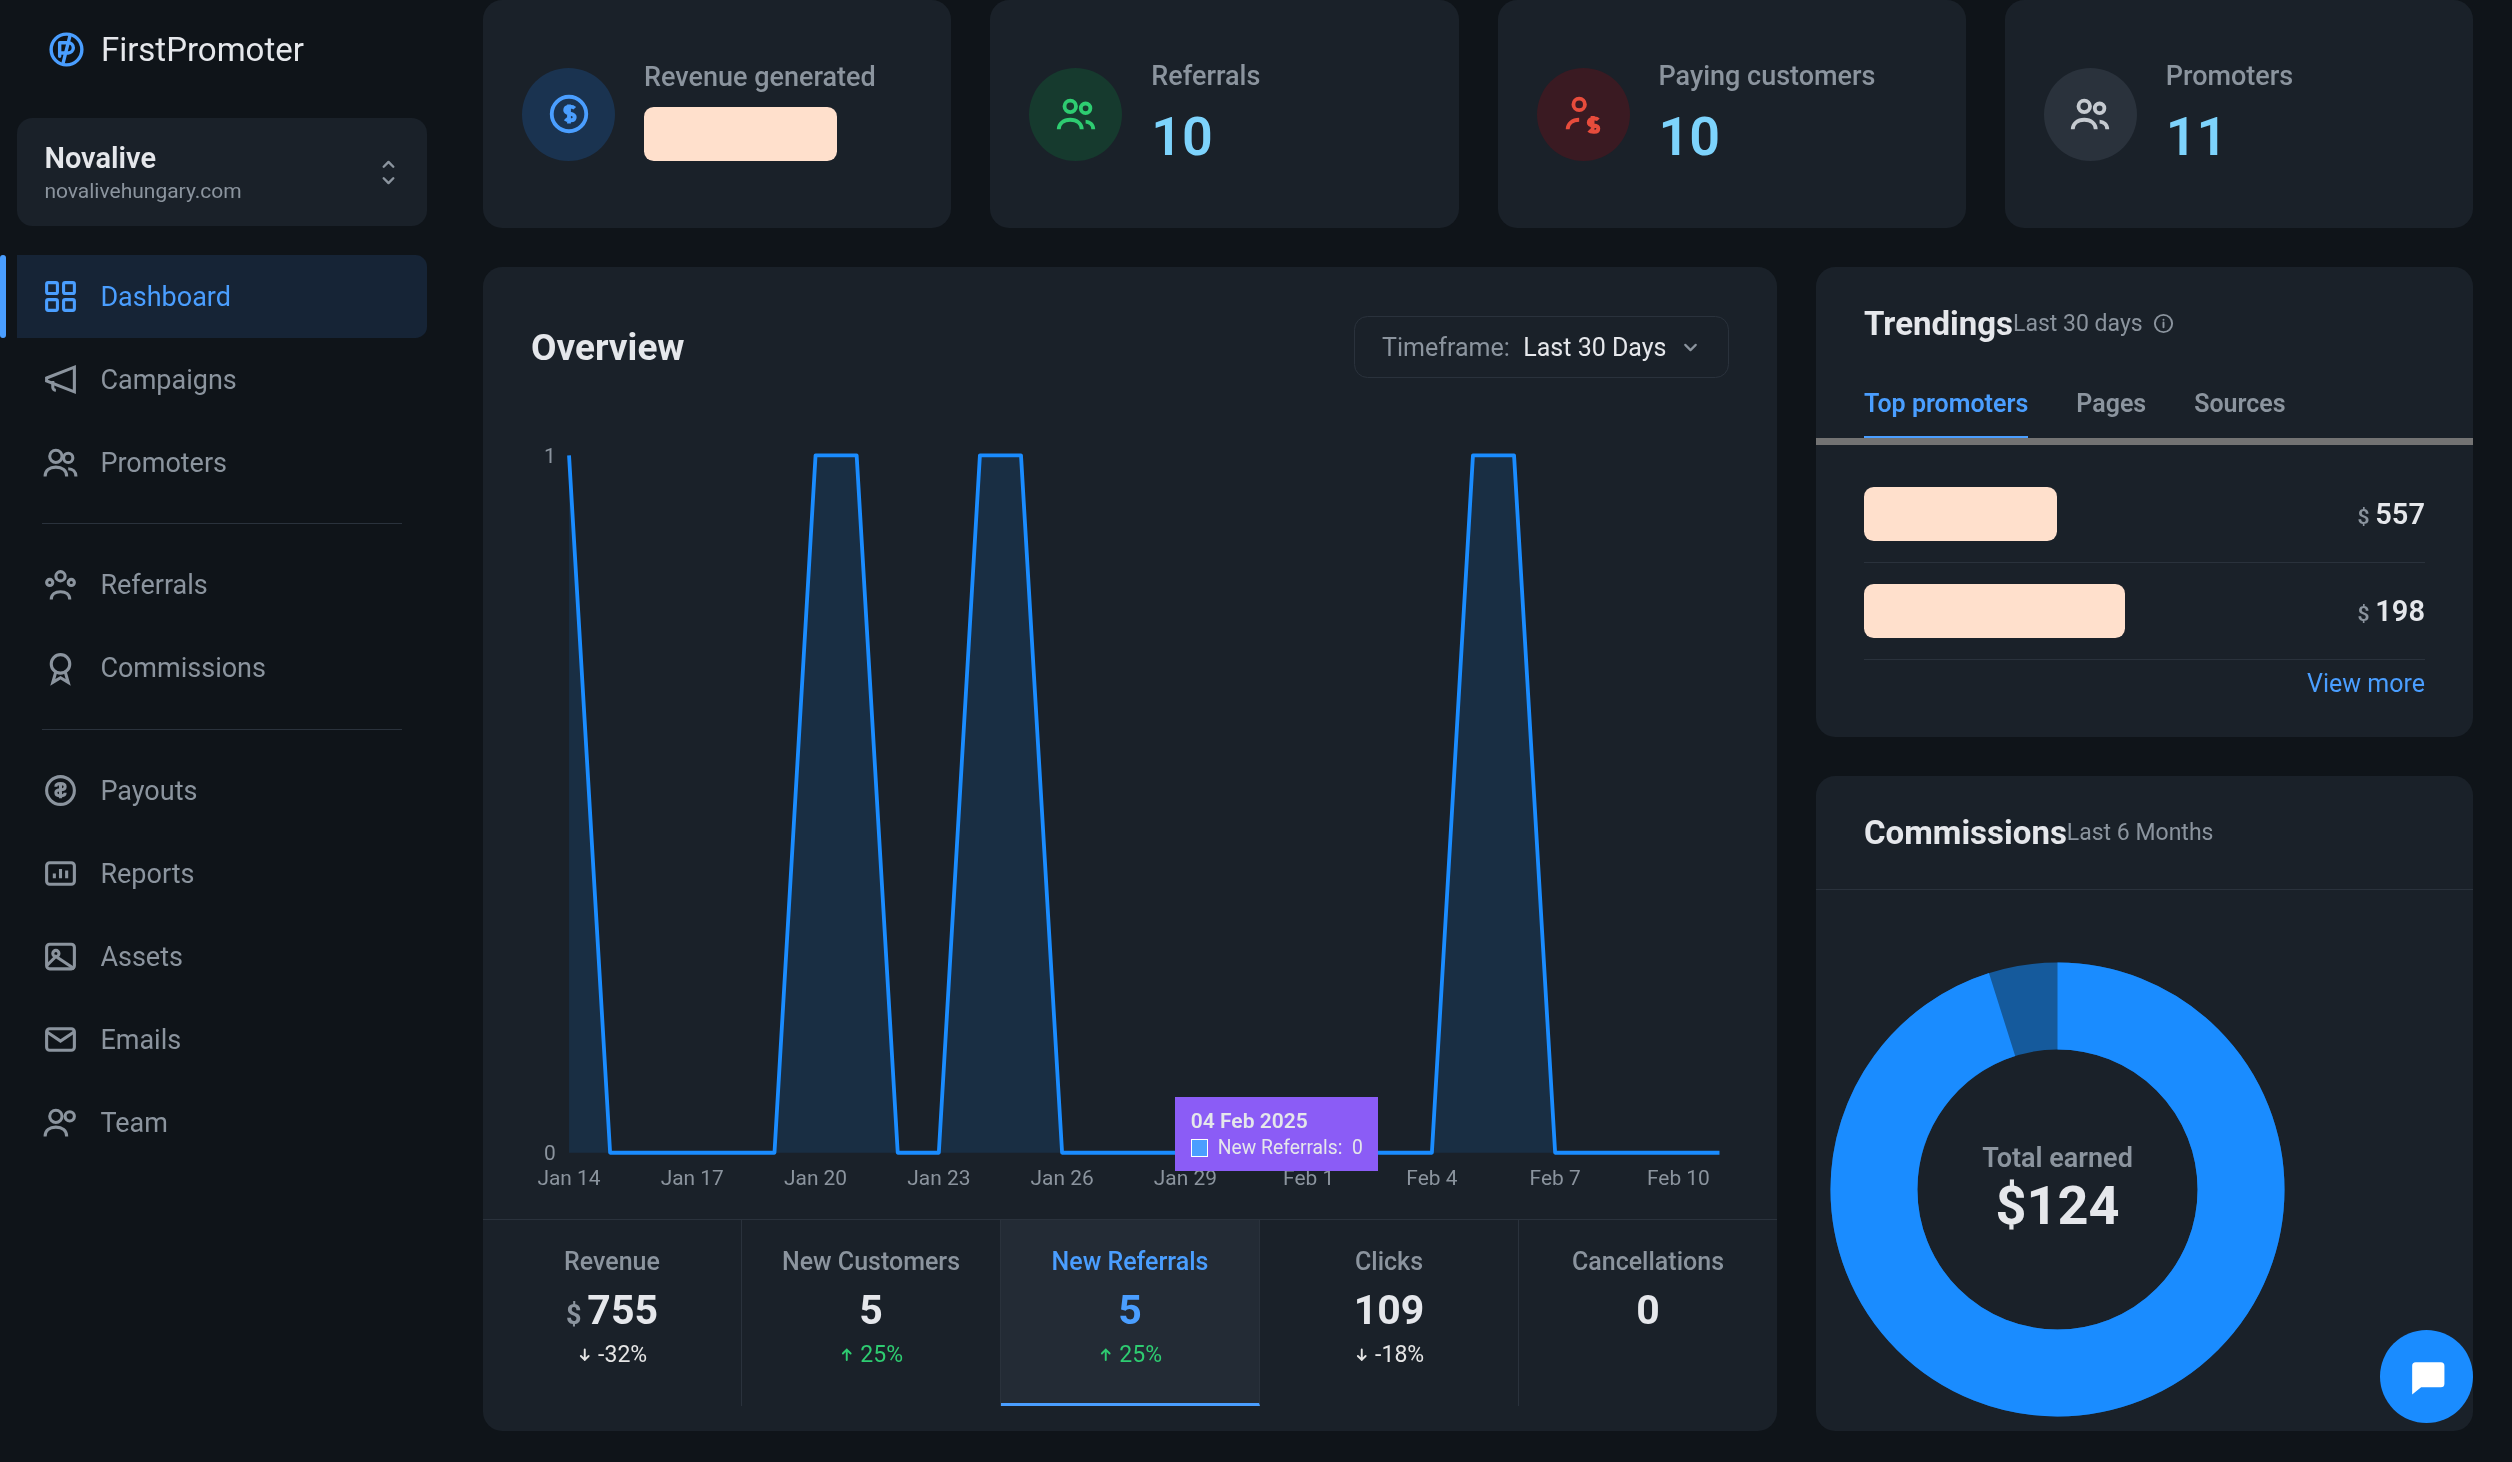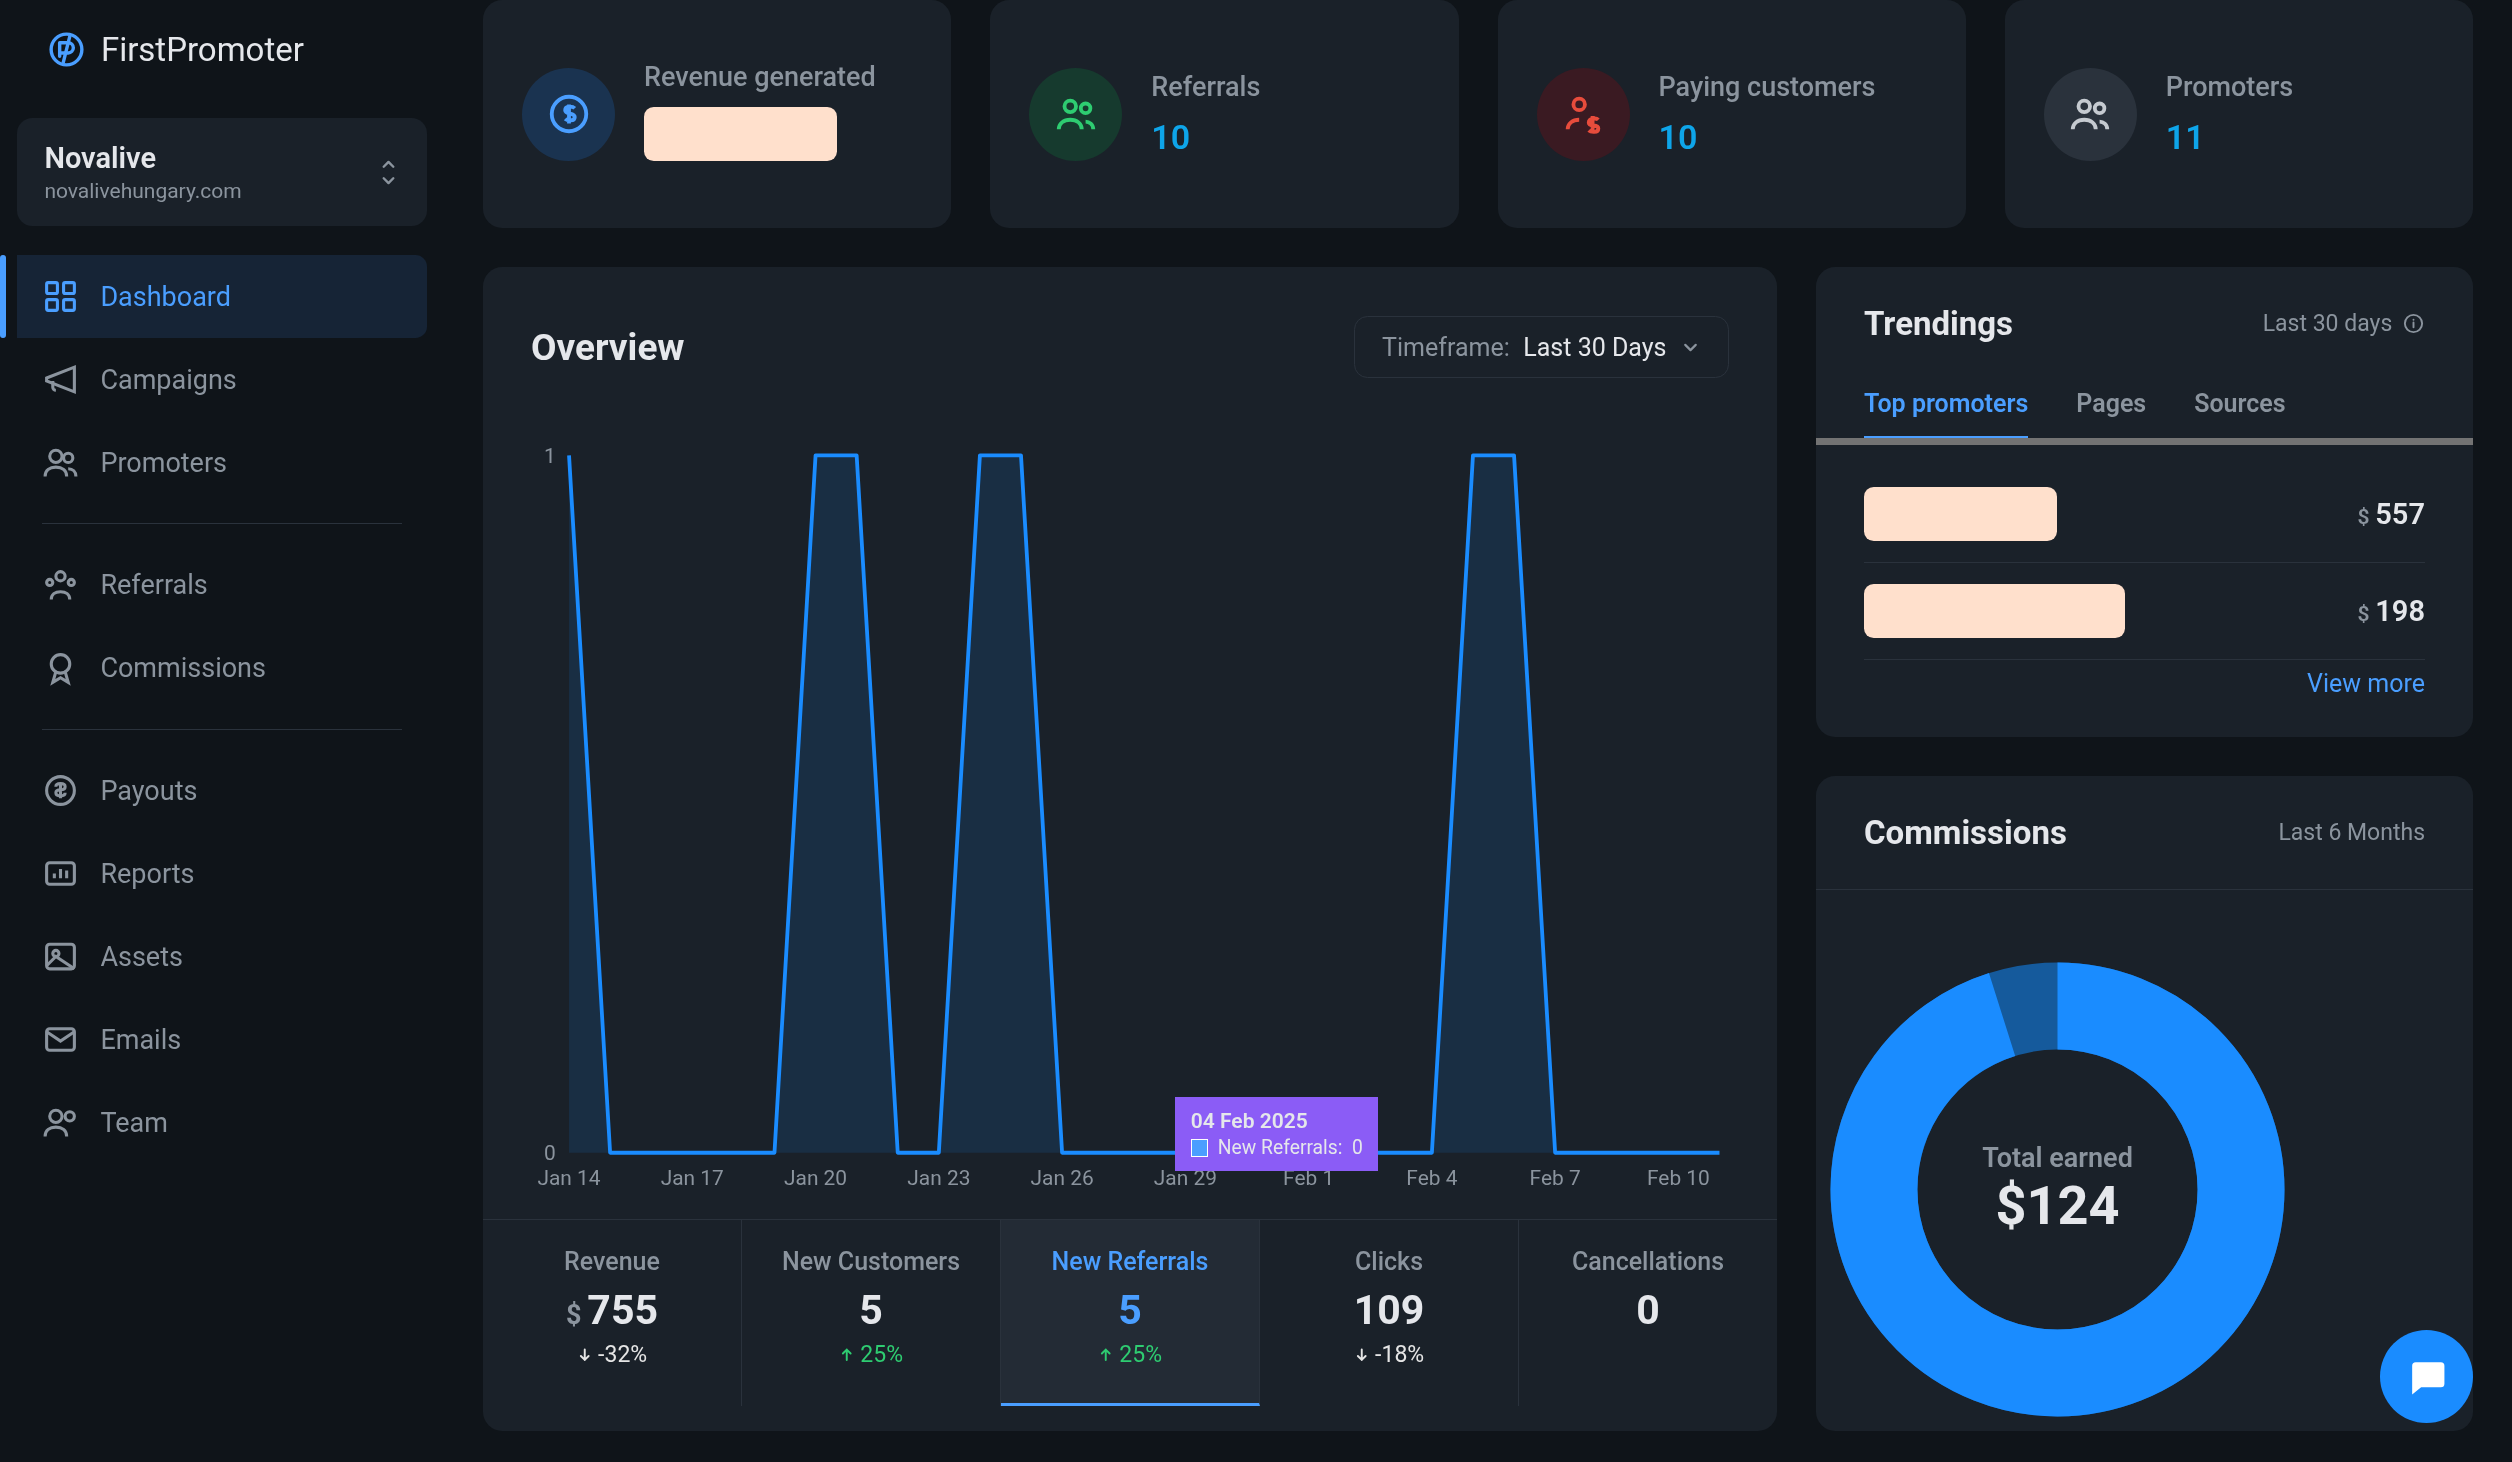--- a/index.html
+++ b/index.html
@@ -95,21 +95,21 @@
 .card-icon {
   width: 93px; height: 93px;
   border-radius: 50%;
   display: flex; align-items: center; justify-content: center;
 }
 .card-icon.blue { background: #1a3350; color: #4a9eff; }
 .card-icon.green { background: #163a2e; color: #2ecc71; }
 .card-icon.red { background: #3a1a22; color: #e74c3c; }
 .card-icon.gray { background: #2a323c; color: #c5cad0; }
 .card-label { font-size: 27px; color: #8b949e; font-weight: 500; margin-bottom: 13.5px; }
-.card-value { font-size: 34px; font-weight: 600; color: #0ea5e9; }
+.card-value { font-size: 54px; font-weight: 600; color: #7dd3fc; }
 .redacted {
   background: #ffe0cc;
   border-radius: 9.7px;
   width: 193px; height: 54px;
   display:inline-block;
 }
 .content-row { display: flex; gap: 39px; }
 .overview {
   background: #1a2129;
   border-radius: 19.3px;
@@ -166,21 +166,21 @@
 .stat-tab.active .stat-tab-value { color: #4a9eff; }
 .stat-tab-value .dollar { font-size: 27px; color: #8b949e; margin-right: 5.8px; }
 .stat-delta { font-size: 23px; display: flex; align-items: center; justify-content: center; gap: 5.8px; }
 .stat-delta.up { color: #2ecc71; }
 .stat-delta.down { color: #e5e5e5; }
 .right-col { width: 657px; display: flex; flex-direction: column; gap: 39px; }
 .panel { background: #1a2129; border-radius: 19.3px; }
 .panel-header {
   padding: 37px 48px 29px;
   display: flex;
-  justify-content: space-between;
+  justify-content: flex-start;
   align-items: center;
 }
 .panel-title { font-size: 33px; font-weight: 700; }
 .panel-sub { color: #8b949e; font-size: 23px; display:flex; align-items:center; gap:9.7px;}
 .tab-row {
   display: flex;
   gap: 48px;
   padding: 0 48px;
   border-bottom: 7px solid #737373;
 }

